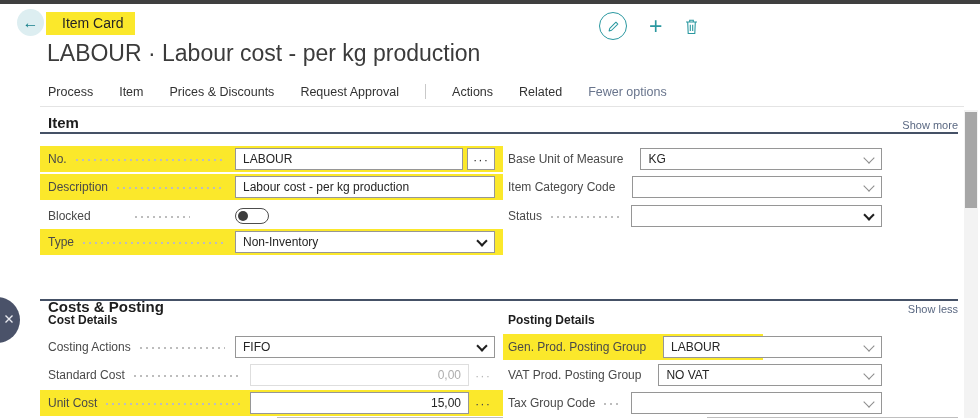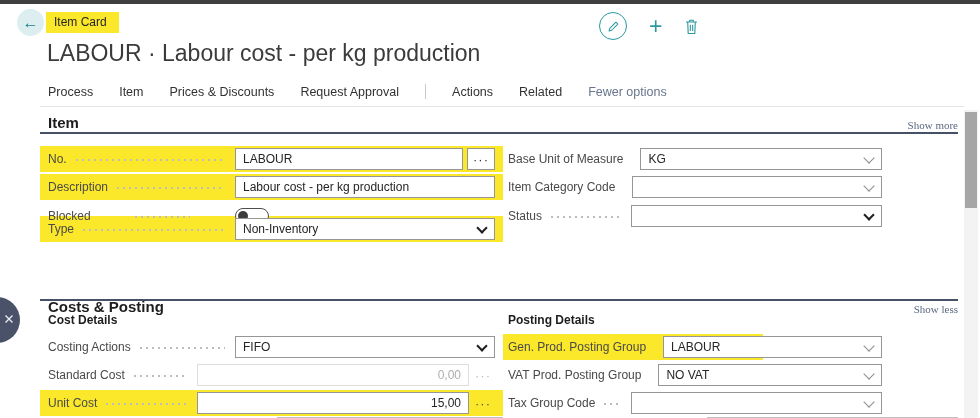--- a/index.html
+++ b/index.html
@@ -11,42 +11,42 @@
   }
   html,body{margin:0;padding:0;background:#fff;}
   .screen{position:relative;width:980px;height:418px;background:#fff;overflow:hidden;
           font-family:"Liberation Sans",sans-serif;color:#252525;}
   .topstrip{position:absolute;top:0;left:0;right:0;height:4px;background:#3f3f3f;}
 
   
   .back-btn{position:absolute;left:17px;top:9px;width:27px;height:27px;border-radius:50%;
             background:#ddeef1;color:#177f8a;display:flex;align-items:center;justify-content:center;
             font-size:16px;cursor:pointer;}
-  .crumb{position:absolute;left:46px;top:12px;background:var(--hl);padding:3px 12px 4px 8px;
-         font-size:12px;color:#252525;cursor:pointer;}
+  .crumb{position:absolute;left:46px;top:12px;background:var(--hl);padding:3px 12px 4px 16px;
+         font-size:14px;color:#252525;cursor:pointer;}
   .hdr-icons{position:absolute;top:12px;left:599px;display:flex;align-items:center;gap:20px;}
   .icon-circle{width:28px;height:28px;border:1.5px solid var(--teal);border-radius:50%;
                display:flex;align-items:center;justify-content:center;box-sizing:border-box;cursor:pointer;}
   .plus-icon{color:var(--teal);font-size:23px;font-weight:400;line-height:1;cursor:pointer;padding:0 2px;}
   .trash-wrap{cursor:pointer;display:flex;align-items:center;}
   .page-title{position:absolute;left:47px;top:40px;font-size:23px;font-weight:400;color:#3b3b3b;}
 
   
   .menubar{position:absolute;left:48px;top:84px;display:flex;align-items:center;gap:26px;
            font-size:12.5px;color:#323232;}
   .menubar .mi{cursor:pointer;white-space:nowrap;}
   .menu-sep{width:1px;height:15px;background:#c9c9c9;}
   .mi.fewer{color:#68748c;}
   .menu-underline{position:absolute;left:40px;right:16px;top:106px;height:1px;background:#e4e4e4;}
 
   
   .sec-head{position:absolute;left:40px;width:918px;display:flex;justify-content:space-between;
             align-items:flex-end;padding:0;box-sizing:border-box;}
   .sec-title{font-size:15px;font-weight:700;color:#1d1d1d;padding-left:8px;}
-  .sec-link{font-size:11px;color:var(--link);cursor:pointer;font-family:Liberation Serif, serif;}
+  .sec-link{font-size:11px;color:var(--link);cursor:pointer;}
   .sec-rule{position:absolute;left:40px;width:918px;height:2px;background:var(--rule);}
   .subhead{position:absolute;font-size:12px;font-weight:700;color:#1d1d1d;}
 
   
   .row{position:absolute;height:26px;display:flex;align-items:center;box-sizing:border-box;}
   .row.L{left:40px;width:463px;padding:0 8px 0 8px;}
   .row.R{left:503px;width:379px;padding:0 0 0 5px;}
   .row.hl::before{content:"";position:absolute;left:0;right:0;top:0;bottom:0;background:var(--hl);z-index:0;}
   .row.hl-part::before{content:"";position:absolute;left:0;width:260px;top:0;bottom:0;background:var(--hl);z-index:0;}
   .row>*{position:relative;z-index:1;}
@@ -55,21 +55,21 @@
         background-image:radial-gradient(circle,#bdbdbd 0.9px,transparent 1.2px);
         background-size:6px 2px;background-repeat:repeat-x;background-position:0 55%;}
   .ctlgrp{display:flex;align-items:center;}
   .ctl{display:flex;align-items:center;height:22px;background:#fff;border:1px solid var(--border);
        font-size:12px;color:#252525;padding:0 7px;box-sizing:border-box;cursor:text;}
   .ctl .val{flex:1;white-space:nowrap;overflow:hidden;}
   .ctl .num{flex:1;text-align:right;}
   .ctl.disabled{border-color:#dedede;color:#aeaeae;cursor:default;}
   .w-input-no{width:228px;}
   .w-left{width:260px;}
-  .w-cost{width:272px;}
+  .w-cost{width:219px;}
   .w-right{width:251px;}
   .chev{width:7px;height:7px;border-right:1px solid #8c8c8c;border-bottom:1px solid #8c8c8c;
         transform:rotate(45deg);margin:-3px 1px 0 8px;flex:none;}
   .chev.bold{width:6px;height:6px;border-width:2px;border-color:#1f1f1f;}
   .assist-box{width:28px;height:22px;border:1px solid var(--border);margin-left:4px;display:flex;
               align-items:center;justify-content:center;font-size:13px;color:#333;box-sizing:border-box;
               background:#fff;cursor:pointer;letter-spacing:1px;}
   .assist-dots{margin-left:6px;width:20px;font-size:13px;color:#4a4a4a;letter-spacing:1px;cursor:pointer;}
   .assist-dots.dim{color:#b8b8b8;}
   .toggle{width:34px;height:16px;border:1px solid #4d4d4d;border-radius:9px;position:relative;
@@ -157,21 +157,21 @@
   <div class="row L" style="top:203px;gap:35px;">
     <span class="lbl">Blocked</span>
     <span class="lead"></span>
     <span style="width:260px;display:flex;">
       <span class="toggle">
         <span class="knob"></span>
       </span>
     </span>
   </div>
 
-  <div class="row L hl" style="top:216px;">
+  <div class="row L hl" style="top:229px;">
     <span class="lbl">Type</span>
     <span class="lead"></span>
     <span class="ctl w-left">
       <span class="val">Non-Inventory</span>
       <span class="chev bold"></span>
     </span>
   </div>
 
   <div class="row R" style="top:146px;">
     <span class="lbl">Base Unit of Measure</span>

